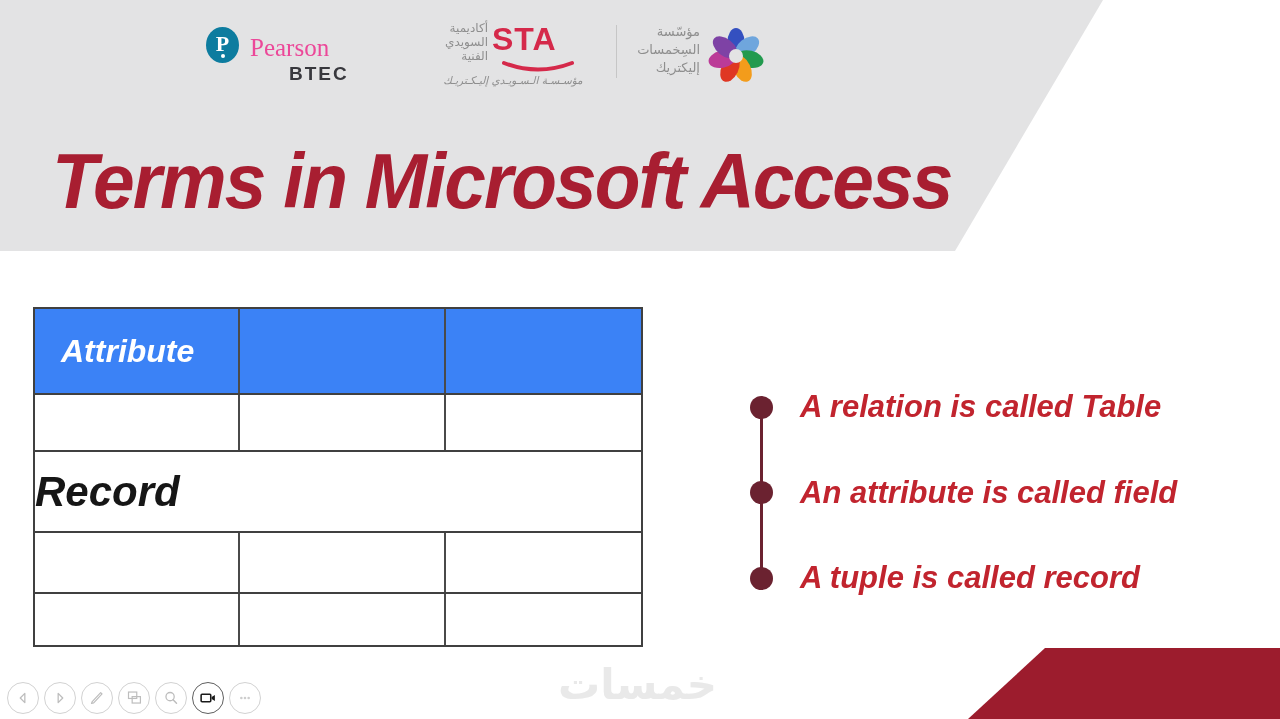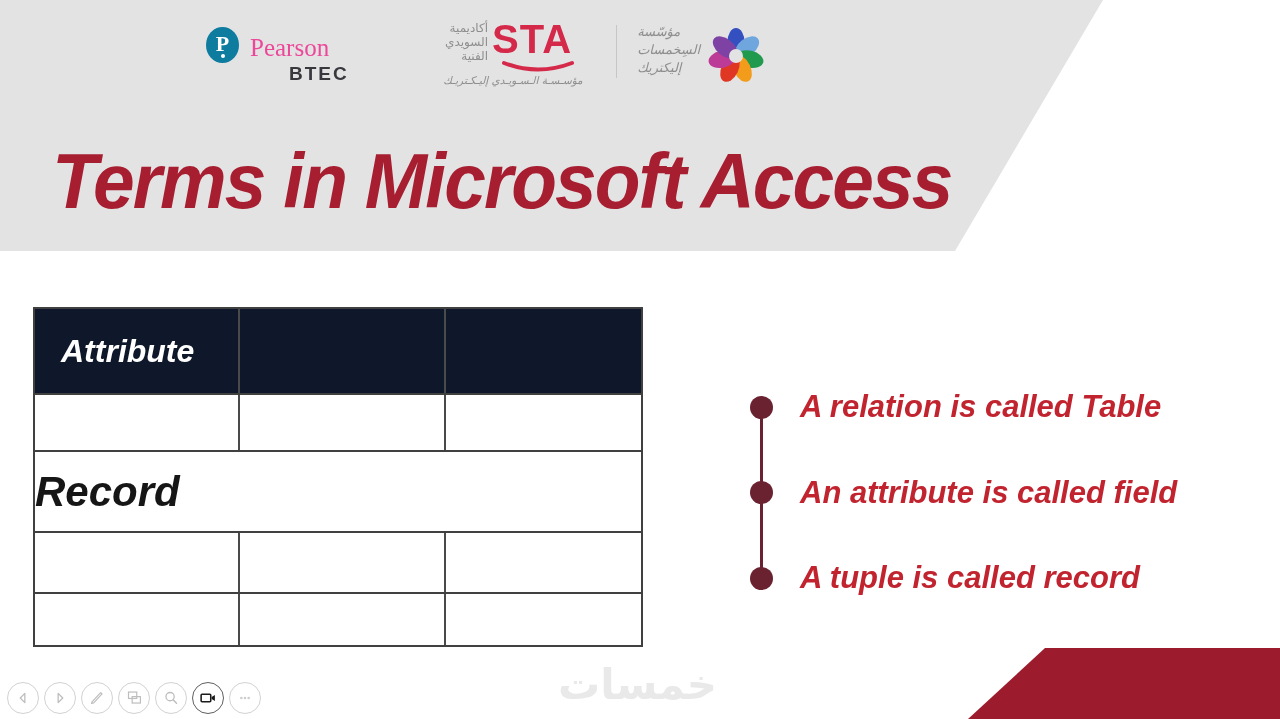--- a/index.html
+++ b/index.html
@@ -17,42 +17,42 @@
   .pearson-circle span{color:#fff;font-family:"Liberation Serif",serif;font-weight:bold;font-size:22px;line-height:1;margin-top:-3px;}
   .pearson-dot{position:absolute;left:15px;top:27px;width:4px;height:4px;border-radius:50%;background:#ffffff;}
   .pearson-name{position:absolute;left:44px;top:7px;font-family:"Liberation Serif",serif;
                 font-size:25px;color:#ec4899;}
   .pearson-sub{position:absolute;left:42px;top:36px;font-size:19px;font-weight:bold;color:#38383d;letter-spacing:2px;margin-left:41px;}
 
   
   .sta{position:absolute;left:420px;top:18px;width:190px;height:72px;}
   .sta-ar{position:absolute;right:122px;top:3px;text-align:right;color:#8e8e8e;
           font-family:"DejaVu Sans",sans-serif;font-size:12px;line-height:14px;}
-  .sta-word{position:absolute;left:72px;top:0px;color:#d5294a;font-weight:bold;font-size:40px;
+  .sta-word{position:absolute;left:72px;top:0px;color:#d5294a;font-weight:bold;font-size:32px;
             letter-spacing:1px;line-height:42px;font-family:"Liberation Sans",sans-serif;}
   .sta-smile{position:absolute;left:80px;top:42px;}
   .sta-tag{position:absolute;left:0px;top:56px;width:186px;text-align:center;color:#8e8e8e;
            font-family:"DejaVu Sans",sans-serif;font-size:10.5px;font-style:italic;}
 
   .logo-sep{position:absolute;left:616px;top:25px;width:1px;height:53px;background:#c6c6c6;}
 
   
   .swd{position:absolute;left:630px;top:20px;width:140px;height:72px;}
-  .swd-ar{position:absolute;right:70px;top:3px;text-align:left;color:#8e8e8e;
-          font-family:"DejaVu Sans",sans-serif;font-size:13px;line-height:18px;font-style:italic;}
+  .swd-ar{position:absolute;right:70px;top:3px;text-align:right;color:#8e8e8e;
+          font-family:"DejaVu Sans",sans-serif;font-size:13px;line-height:18px;}
   .swd-flower{position:absolute;left:72px;top:-2px;}
 
   
   .title{position:absolute;left:52px;top:136px;font-size:78px;font-weight:bold;font-style:italic;
          color:#a81e31;letter-spacing:-2px;white-space:nowrap;transform:scaleX(0.96);transform-origin:left;}
 
   
   .dbtable{position:absolute;left:33px;top:307px;width:610px;height:340px;border:2px solid #404040;box-sizing:border-box;}
   .trow{position:absolute;left:0;width:100%;box-sizing:border-box;}
-  .trow.hdr{top:0;height:84px;background:#0f172a;}
+  .trow.hdr{top:0;height:84px;background:#3b82f6;}
   .trow.r1{top:84px;height:57px;border-top:2px solid #404040;}
   .trow.rec{top:141px;height:81px;border-top:2px solid #404040;display:flex;align-items:center;justify-content:flex-start;}
   .trow.r3{top:222px;height:61px;border-top:2px solid #404040;}
   .trow.r4{top:283px;height:53px;border-top:2px solid #404040;}
   .vline{position:absolute;top:0;width:1.5px;height:100%;background:#4a4a4a;}
   .vline.c1{left:203px;} .vline.c2{left:409px;}
   .attr-label{position:absolute;left:26px;top:24px;color:#ffffff;font-size:32px;font-weight:bold;font-style:italic;}
   .record-label{color:#161616;font-size:42px;font-weight:bold;font-style:italic;}
 
   

